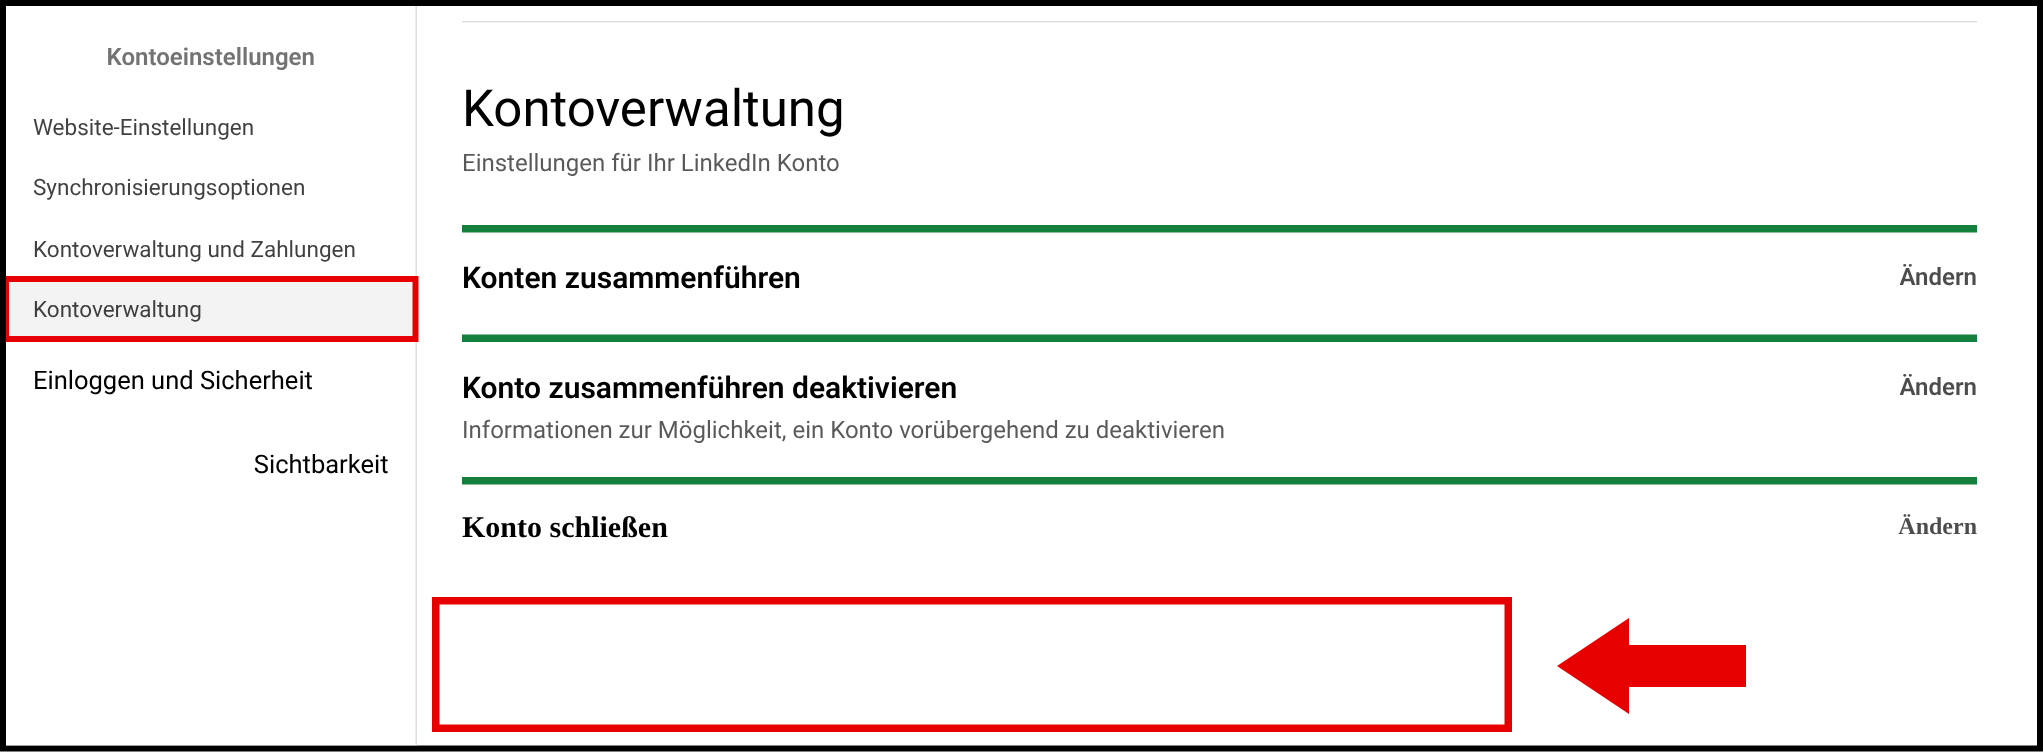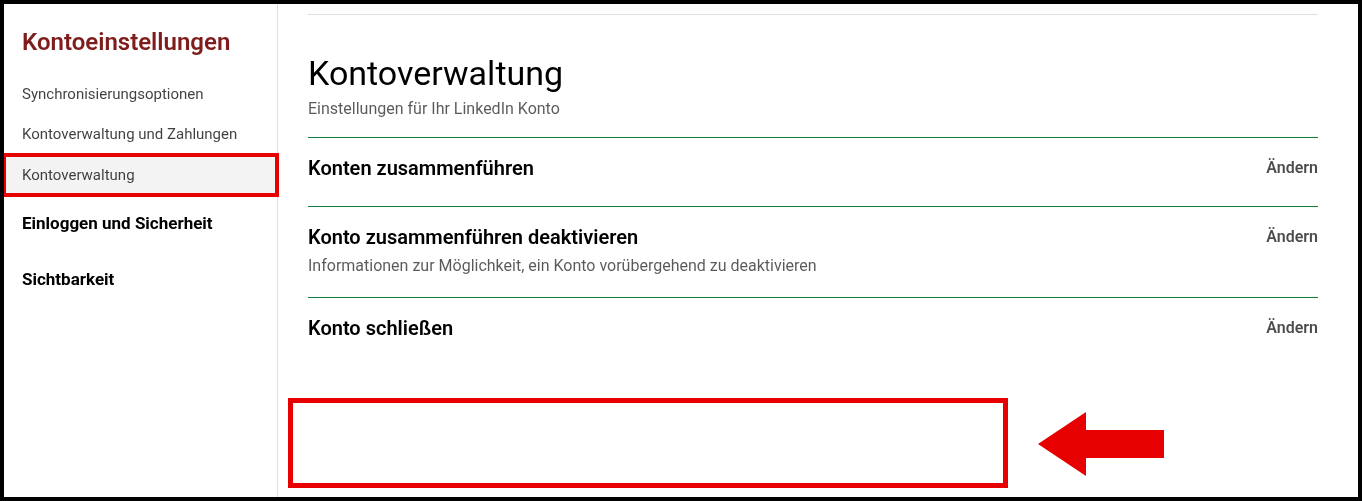--- a/index.html
+++ b/index.html
@@ -13,42 +13,43 @@
       overflow: hidden;
     }
     .sidebar {
       width: 274px;
       background: #fff;
       border-right: 1px solid #e0e0e0;
       padding: 24px 0 0 0;
       position: relative;
     }
     .sidebar-group-title {
-      font-size: 24px;
+      font-size: 16px;
       font-weight: 600;
-      color: #7f1d1d;
+      color: #737373;
       padding: 0 18px 18px 18px;
+      text-align: center;
     }
     .sidebar-item {
       font-size: 15px;
       color: rgba(0,0,0,0.75);
       padding: 10px 18px;
       line-height: 1.35;
       cursor: pointer;
     }
     .sidebar-item.active {
       background: #f3f3f3;
     }
     .sidebar-item.highlighted-box {
       outline: 4px solid #e60000;
       outline-offset: -2px;
     }
     .sidebar-section {
       font-size: 17px;
-      font-weight: 700;
+      font-weight: 400;
       color: #000;
       padding: 18px 18px 10px 18px;
     }
     .main {
       flex: 1;
       padding: 0 40px 0 30px;
       position: relative;
     }
     .main-inner {
       padding-top: 10px;
@@ -60,28 +61,28 @@
     }
     .page-title {
       font-size: 34px;
       font-weight: 400;
       color: #000;
       margin-bottom: 6px;
     }
     .page-subtitle {
       font-size: 16px;
       color: rgba(0,0,0,0.65);
-      margin-bottom: 19px;
+      margin-bottom: 32px;
     }
     .setting-row {
       display: flex;
       justify-content: flex-end;
       align-items: flex-start;
       padding: 18px 0 20px 0;
-      border-top: 1px solid #15803d;
+      border-top: 5px solid #15803d;
       position: relative;
     }
     .setting-row:last-child {
       border-bottom: none;
     }
     .setting-text {
       flex: 1;
       min-width: 0;
     }
     .setting-title {
@@ -119,31 +120,34 @@
       height: 100%;
     }
   </style>
 </head>
 <body>
 
 <nav class="sidebar">
   <div class="sidebar-group-title">Kontoeinstellungen</div>
 
   <div class="sidebar-item">
+    <span>Website-Einstellungen</span>
+  </div>
+  <div class="sidebar-item">
     <span>Synchronisierungsoptionen</span>
   </div>
   <div class="sidebar-item">
     <span>Kontoverwaltung und Zahlungen</span>
   </div>
   <div class="sidebar-item active highlighted-box">
     <span>Kontoverwaltung</span>
   </div>
 
   <div class="sidebar-section">Einloggen und Sicherheit</div>
-  <div class="sidebar-section" style="padding-top:26px;">Sichtbarkeit</div>
+  <div class="sidebar-section" style="padding-top:26px;text-align:right;">Sichtbarkeit</div>
 </nav>
 
 <main class="main">
   <div class="main-inner">
     <div class="thin-divider"></div>
 
     <h1 class="page-title">Kontoverwaltung</h1>
     <p class="page-subtitle">Einstellungen für Ihr LinkedIn Konto</p>
 
     <div class="setting-row">
@@ -154,21 +158,21 @@
     </div>
 
     <div class="setting-row">
       <div class="setting-text">
         <div class="setting-title">Konto zusammenführen deaktivieren</div>
         <div class="setting-desc">Informationen zur Möglichkeit, ein Konto vorübergehend zu deaktivieren</div>
       </div>
       <div class="setting-action">Ändern</div>
     </div>
 
-    <div class="setting-row" style="border-bottom:none;">
+    <div class="setting-row" style="border-bottom:none;font-family:Liberation Serif, serif;">
       <div class="setting-text">
         <div class="setting-title">Konto schließen</div>
       </div>
       <div class="setting-action">Ändern</div>
     </div>
   </div>
 
   <div class="highlight-frame" style="left:10px; top:394px; width:720px; height:90px;"></div>
 
   <div class="arrow-wrap" style="left:760px; top:400px;">

